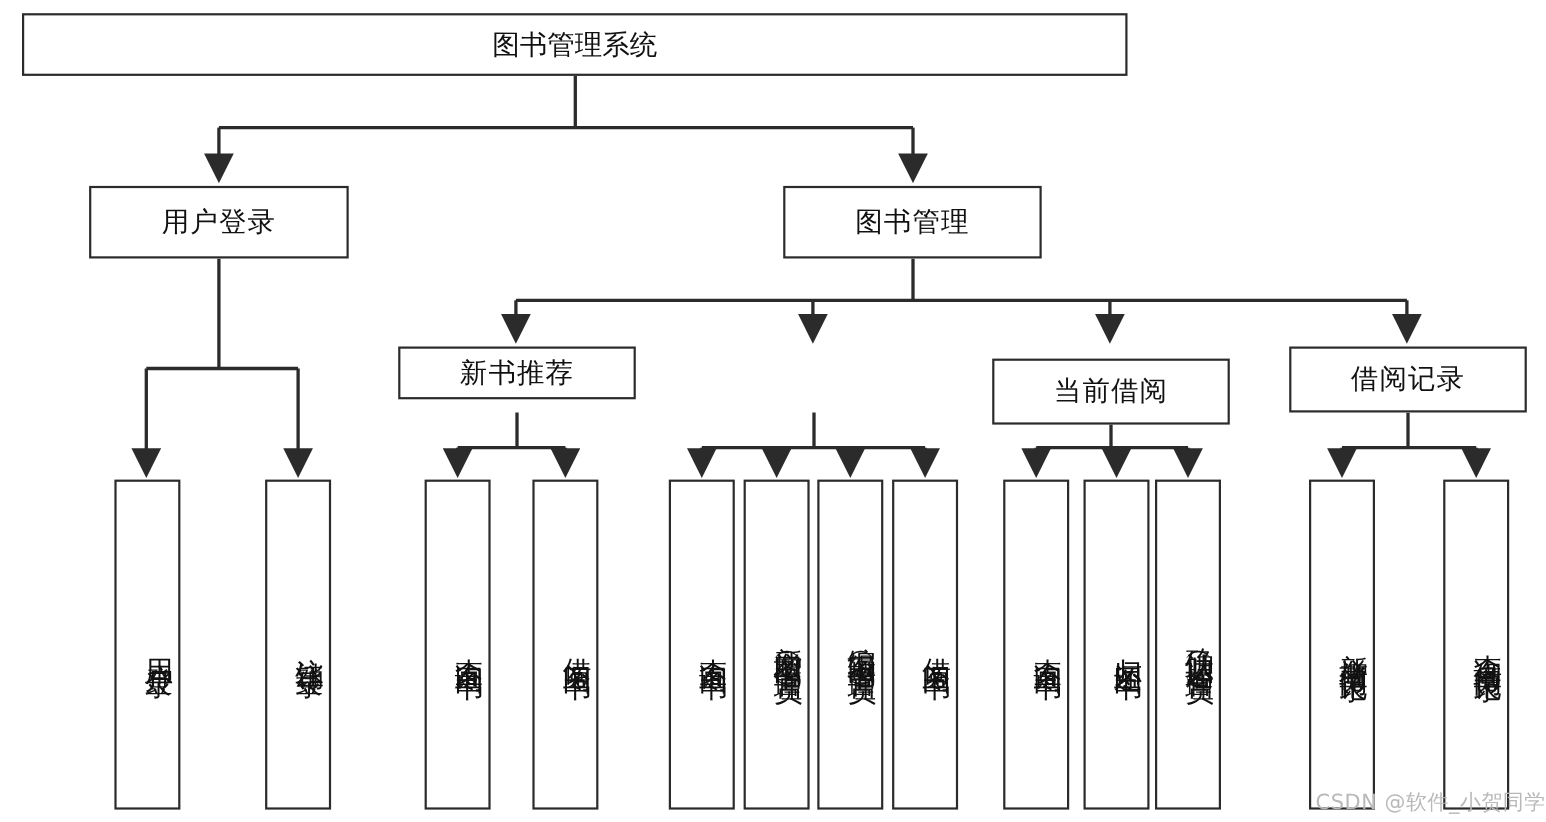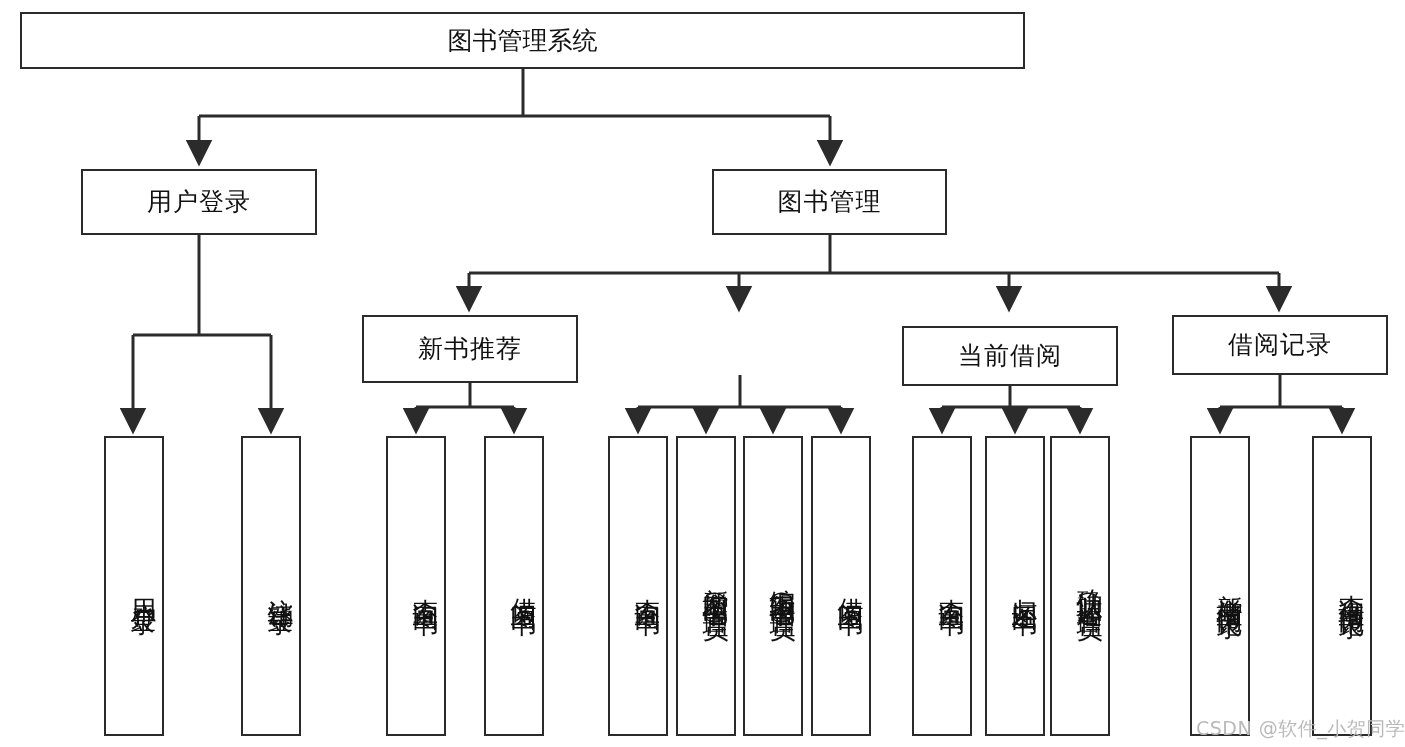--- a/index.html
+++ b/index.html
@@ -126,21 +126,21 @@
     <span>图书管理系统</span>
   </div>
 
   <div class="node h" id="node-user-login" style="left: 81px; top: 169px; width: 236px; height: 66px;">
     <span>用户登录</span>
   </div>
   <div class="node h" id="node-book-manage" style="left: 712px; top: 169px; width: 235px; height: 66px;">
     <span>图书管理</span>
   </div>
 
-  <div class="node h" id="node-new-book-rec" style="left: 362px; top: 315px; width: 216px; height: 68px;">
+  <div class="node h" id="node-new-book-rec" style="left: 362px; top: 315px; width: 216px; height: 48px;">
     <span>新书推荐</span>
   </div>
   <div class="node h" id="node-current-borrow" style="left: 902px; top: 315px; width: 216px; height: 60px; margin-top: 11px;">
     <span>当前借阅</span>
   </div>
   <div class="node h" id="node-borrow-record" style="left: 1172px; top: 315px; width: 216px; height: 60px;">
     <span>借阅记录</span>
   </div>
 
   <div class="node leaf" id="leaf-0" style="left: 104px; top: 436px; width: 60px; height: 300px;">

